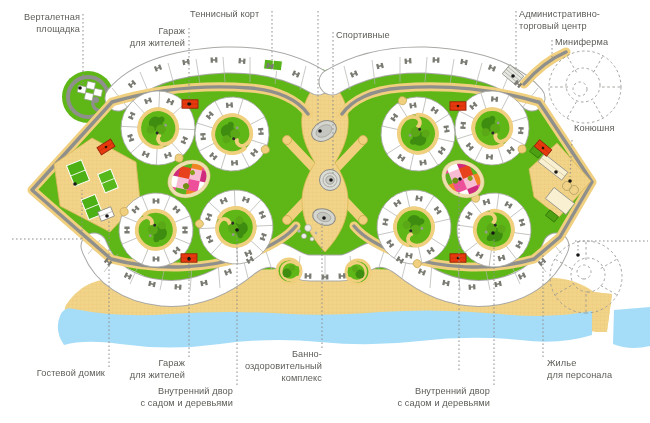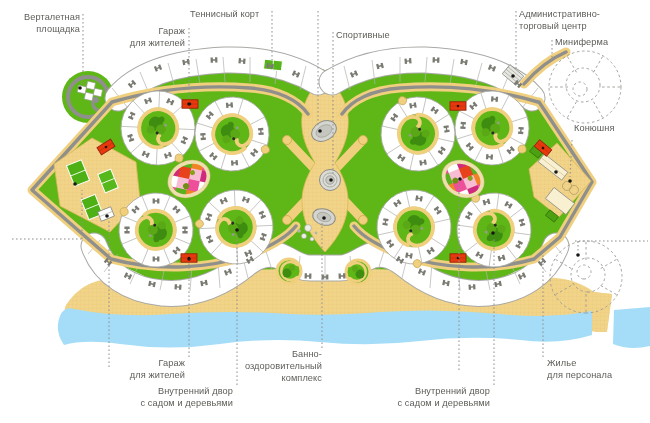--- a/index.html
+++ b/index.html
@@ -352,20 +352,21 @@
 <div class="label r" style="left:0;top:12px;width:80px;">Верталетная
 площадка</div>
 <div class="label r" style="left:85px;top:26px;width:100px;">Гараж
 для жителей</div>
 <div class="label" style="left:190px;top:9px;width:80px;">Теннисный корт</div>
 <div class="label" style="left:336px;top:30px;width:70px;">Спортивные</div>
 <div class="label" style="left:519px;top:9px;width:100px;">Административно-
 торговый центр</div>
 <div class="label" style="left:555px;top:37px;width:70px;">Миниферма</div>
 <div class="label" style="left:574px;top:123px;width:60px;">Конюшня</div>
+<div class="label r" style="left:0;top:368px;width:105px;">Гостевой домик</div>
 <div class="label r" style="left:85px;top:358px;width:100px;">Гараж
 для жителей</div>
 <div class="label r" style="left:60px;top:386px;width:173px;">Внутренний двор
 с садом и деревьями</div>
 <div class="label r" style="left:222px;top:349px;width:100px;">Банно-
 оздоровительный
 комплекс</div>
 <div class="label r" style="left:317px;top:386px;width:173px;">Внутренний двор
 с садом и деревьями</div>
 <div class="label" style="left:547px;top:358px;width:80px;">Жилье

